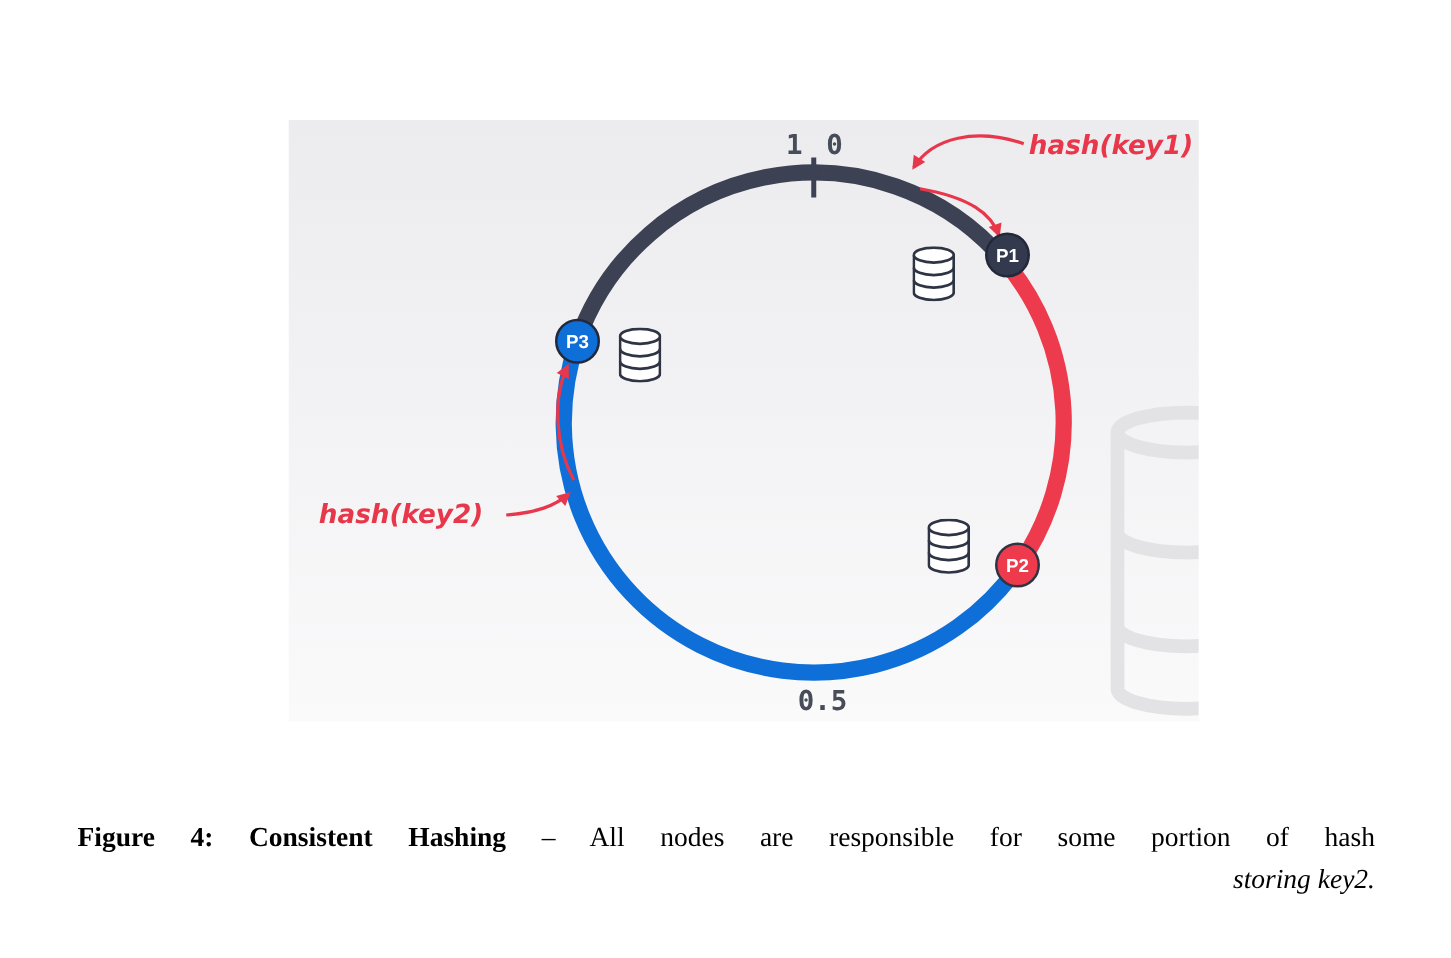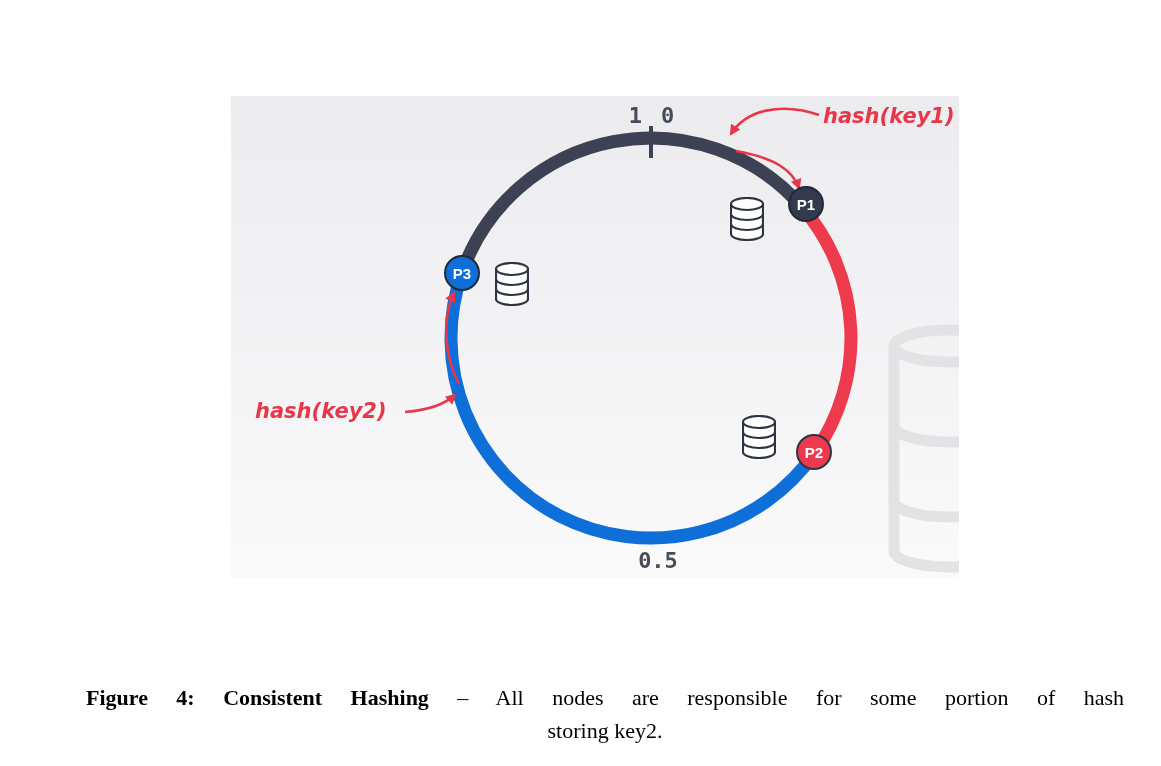--- a/index.html
+++ b/index.html
@@ -41,30 +41,29 @@
   }
   .hash-label {
     font-family: "DejaVu Sans", sans-serif;
     font-weight: bold;
     font-style: italic;
     font-size: 21px;
   }
   .caption {
     position: absolute;
     left: 62px;
-    top: 681px;
+    top: 653px;
     width: 1038px;
     font-size: 22px;
     line-height: 33px;
     color: #000000;
-    margin-left: 24px;
   }
   .cap-line { display: block; }
   .cap-justify { text-align: justify; text-align-last: justify; }
-  .cap-left { text-align: center; }
+  .cap-left { text-align: right; font-style: italic; }
 </style>
 </head>
 <body>
 
 <div class="page">
 
   <div class="diagram-panel">
     <svg width="728" height="481" viewBox="0 0 728 481" xmlns="http://www.w3.org/2000/svg">
       <defs>
         <marker id="arrow" viewBox="0 0 12 12" markerWidth="13" markerHeight="13" refX="9" refY="6" orient="auto" markerUnits="userSpaceOnUse">

